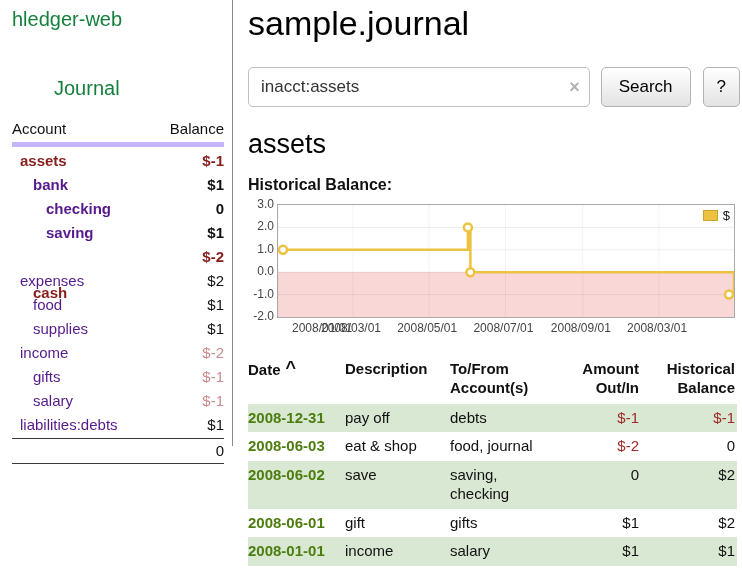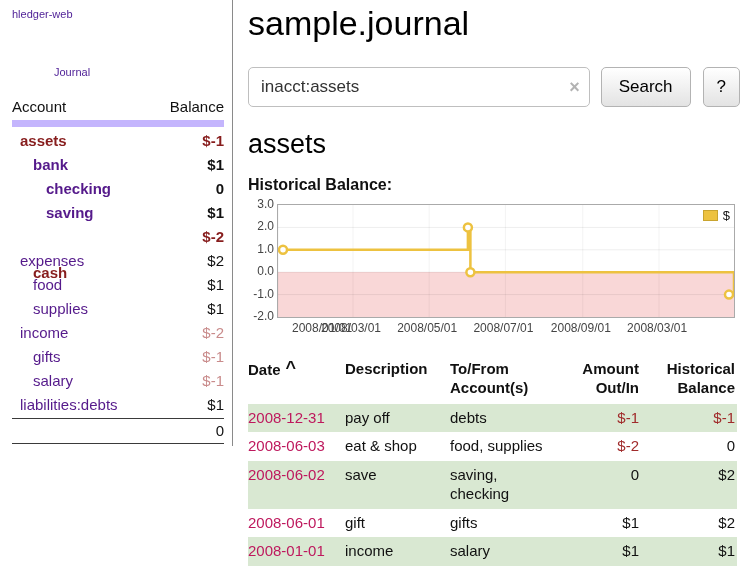--- a/index.html
+++ b/index.html
@@ -4,24 +4,24 @@
 <style>
   html,body{margin:0;padding:0;background:#fff;}
   body{width:742px;height:582px;position:relative;overflow:hidden;
        font-family:"Liberation Sans","DejaVu Sans",sans-serif;color:#111;}
   a{text-decoration:none;cursor:pointer;}
 
   
   #sidebar{position:absolute;left:0;top:0;width:233px;height:446px;
            border-right:1px solid #8a8a8a;box-sizing:border-box;
            padding:8px 8px 0 12px;}
-  .plink{color:#4c1d95;font-size:11px;display:block;}
+  .plink{color:#15803d;font-size:20px;display:block;}
   .journal{margin-top:46px;margin-left:42px;}
   .acct-header{margin-top:20px;display:flex;justify-content:space-between;
-               font-size:15px;padding-bottom:5px;border-bottom:7px solid #c4b5fd;}
+               font-size:15px;padding-bottom:5px;border-bottom:5px solid #c4b5fd;}
   #account-list{margin-top:2px;}
   .acct-row{display:flex;justify-content:space-between;height:24px;
             line-height:24px;font-size:15px;}
   .acct-row.bold{font-weight:700;}
   .acct-name{display:inline-block;}
   .c-purple{color:#551a8b;}
   .c-black{color:#111;}
   .c-red{color:#a02b2b;}
   .acct-row.bold .c-red{color:#871d1d;}
   .c-lightred{color:#c98b8b;}
@@ -59,21 +59,21 @@
   .swatch{display:inline-block;width:13px;height:9px;background:#edc240;
           border:1px solid #c9a42f;margin-right:5px;}
 
   
   .register{margin-top:16px;border-collapse:collapse;width:489px;table-layout:fixed;}
   .register th{font-size:15px;font-weight:700;text-align:left;vertical-align:top;
                padding:2px 2px 6px 0;line-height:1.25;}
   .register th.num,.register td.num{text-align:right;padding-right:2px;}
   .register td{font-size:15px;vertical-align:top;padding:5px 2px 5px 0;line-height:1.25;}
   .register tr.shaded{background:#d9e8d2;}
-  .datelink{color:#be185d;}
+  .datelink{color:#4d7c0f;font-weight:bold;}
   .caret{font-weight:700;font-size:18px;margin-left:5px;line-height:1;
          display:inline-block;position:relative;top:-1px;}
 </style>
 </head>
 <body>
 
 <div id="app">
 
   <aside id="sidebar">
     <a class="plink">hledger-web</a>
@@ -214,21 +214,21 @@
           <tr class="shaded">
             <td><a class="datelink">2008-12-31</a></td>
             <td>pay off</td>
             <td>debts</td>
             <td class="num c-red">$-1</td>
             <td class="num c-red">$-1</td>
           </tr>
           <tr>
             <td><a class="datelink">2008-06-03</a></td>
             <td>eat &amp; shop</td>
-            <td>food, supplies</td>
+            <td>food, journal</td>
             <td class="num c-red">$-2</td>
             <td class="num c-black">0</td>
           </tr>
           <tr class="shaded">
             <td><a class="datelink">2008-06-02</a></td>
             <td>save</td>
             <td>saving, checking</td>
             <td class="num c-black">0</td>
             <td class="num c-black">$2</td>
           </tr>

